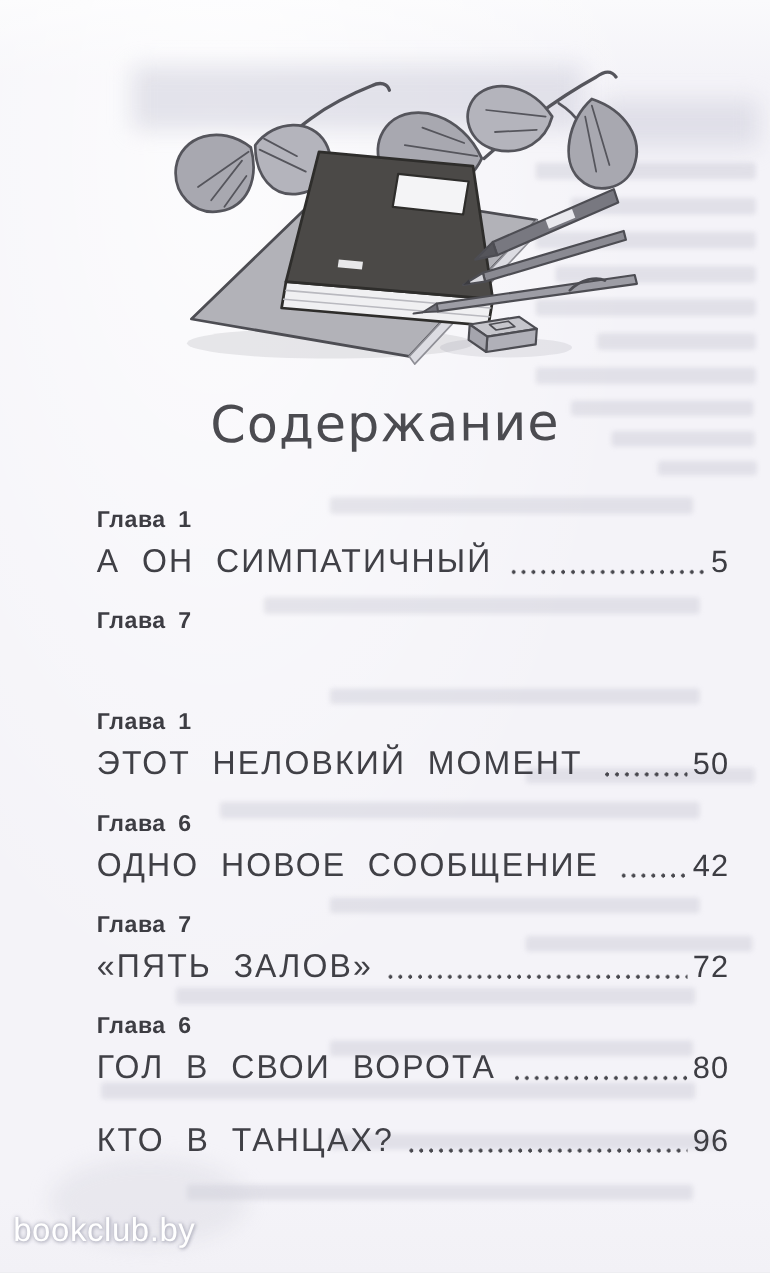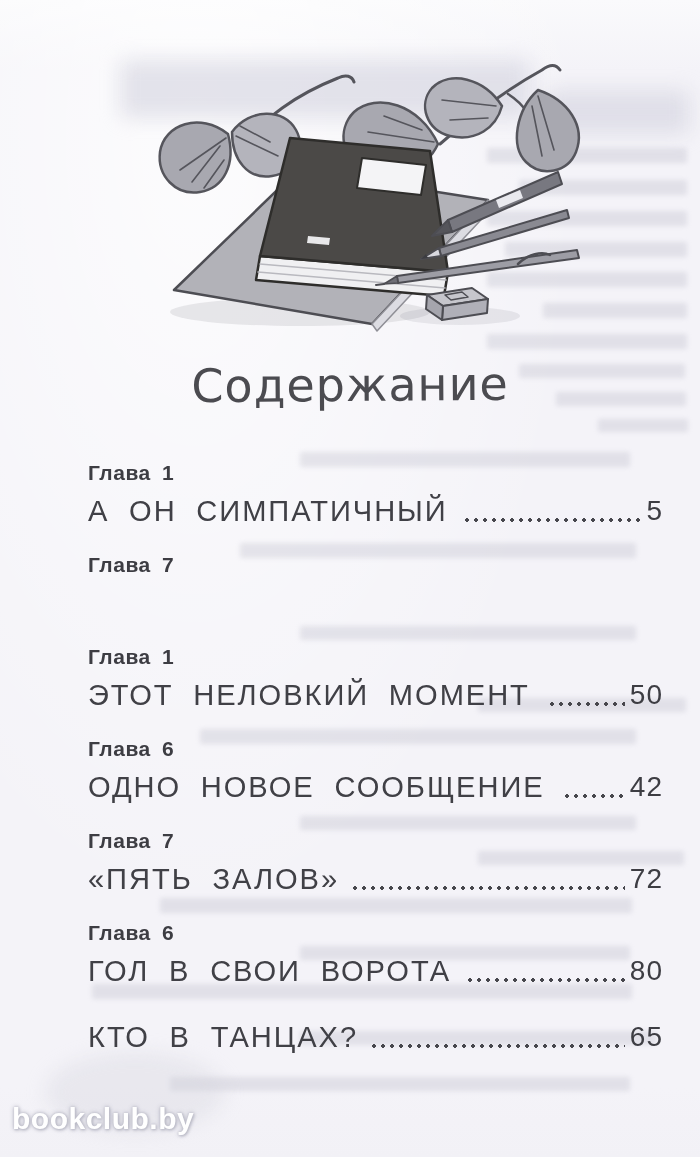--- a/index.html
+++ b/index.html
@@ -39,21 +39,21 @@
   }
   .dots{
     flex:1;align-self:flex-end;height:4px;margin:0 5px 7px 6px;
     background-image:radial-gradient(circle at 2px 2px,#47474d 1.6px,transparent 1.9px);
     background-size:9px 4px;background-repeat:repeat-x;
   }
   .pnum{font-size:28px;color:#3d3d43;letter-spacing:1px;}
 
   .watermark{
     position:absolute;left:12px;top:1102px;
-    font-size:30px;font-weight:700;color:#ffffff;letter-spacing:.5px;
+    font-size:30px;font-weight:400;color:#ffffff;letter-spacing:.5px;
     text-shadow:0 0 2px #c2c2cd, 0 0 5px #b5b5c2, 1px 1px 3px #b5b5c2;
   }
 </style>
 </head>
 <body>
 
 <div class="page">
 
   <div class="ghosts">
     <i class="gb" style="left:120px;top:60px;width:410px;height:58px;"></i>
@@ -183,21 +183,21 @@
         <span class="ttl">ГОЛ В СВОИ ВОРОТА</span>
         <span class="dots"></span>
         <span class="pnum">80</span>
       </div>
     </div>
 
     <div class="toc-entry">
       <div class="trow">
         <span class="ttl">КТО В ТАНЦАХ?</span>
         <span class="dots"></span>
-        <span class="pnum">65</span>
+        <span class="pnum">96</span>
       </div>
     </div>
 
   </div>
 
   <div class="watermark">bookclub.by</div>
 
 </div>
 
 </body></html>

